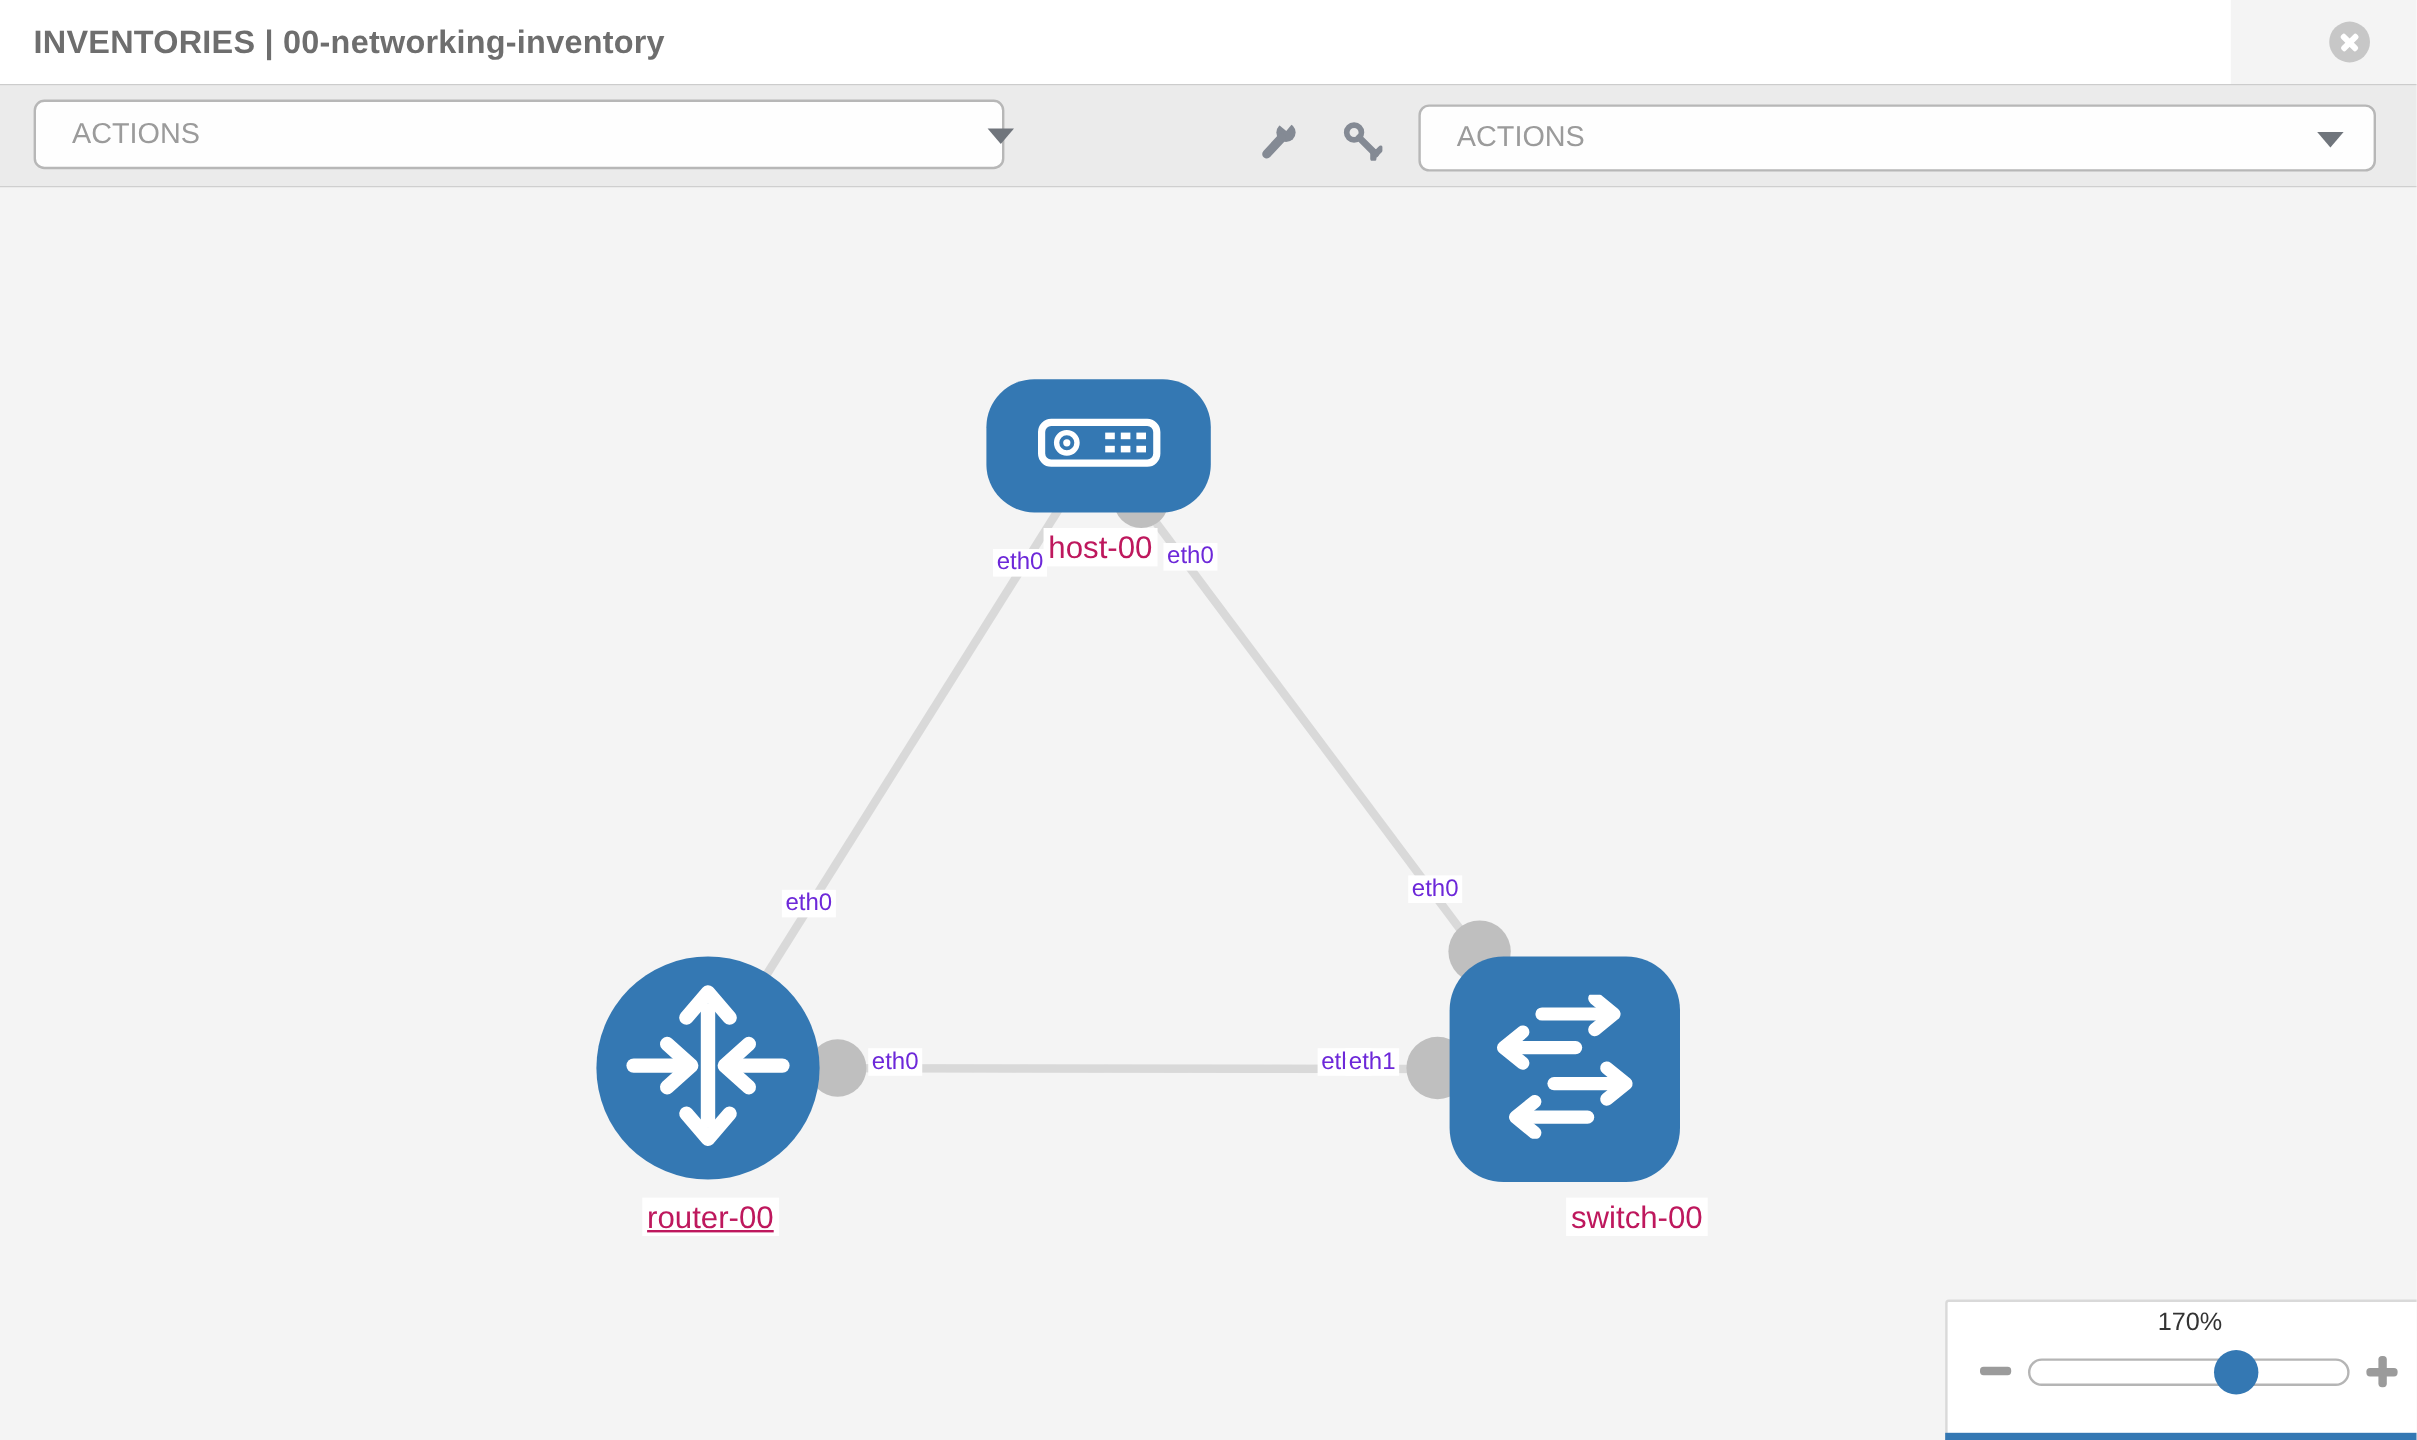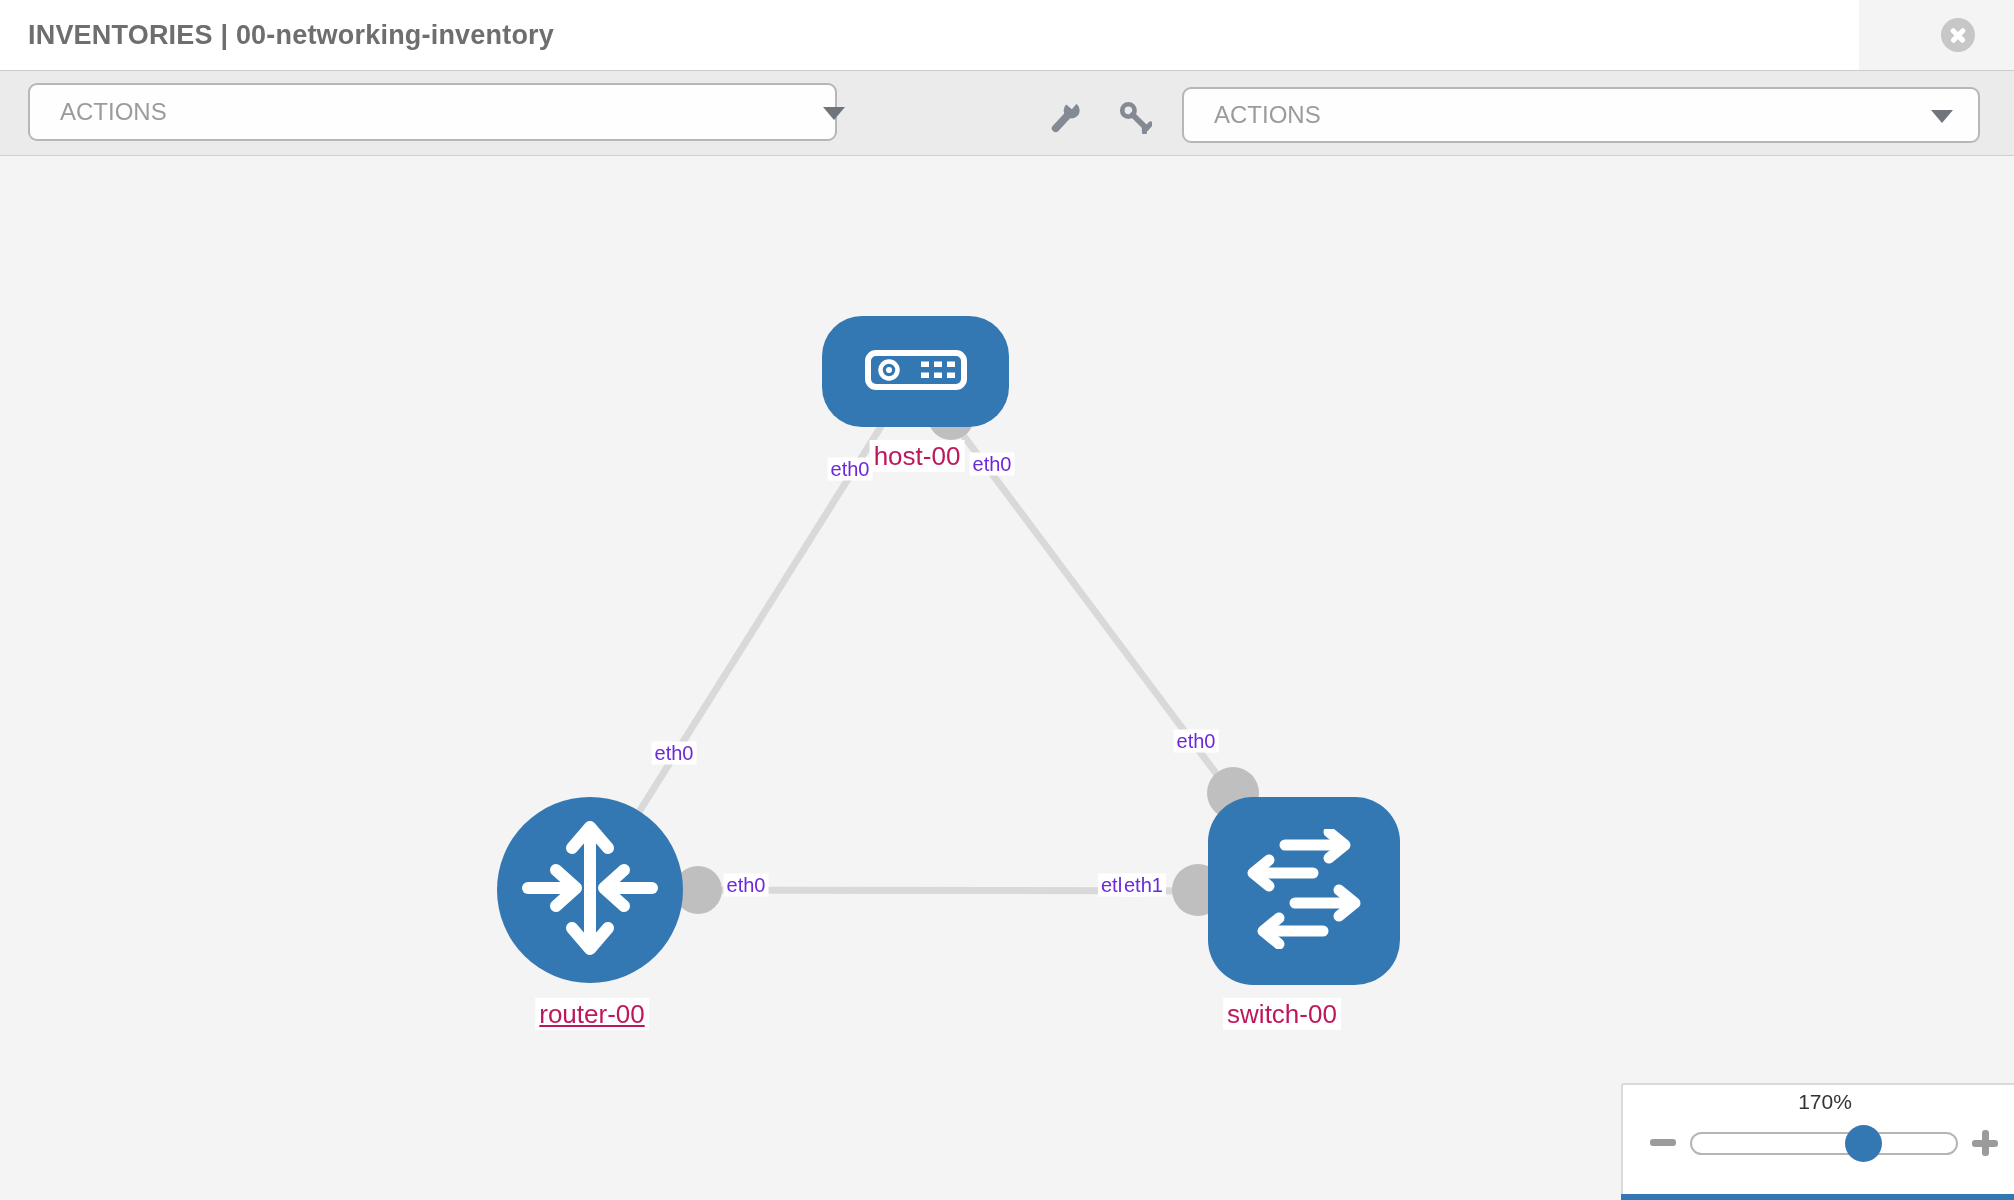--- a/index.html
+++ b/index.html
@@ -100,21 +100,21 @@
         <line x1="56" y1="74" x2="106" y2="74"></line>
         <polyline points="100,61 116,74 100,87"></polyline>
         <line x1="84" y1="102" x2="34" y2="102"></line>
         <polyline points="40,89 24,102 40,115"></polyline>
       </svg>
     </span>
   </div>
 
   <span class="abs nlabel" style="left:917px;top:456px;z-index:31;">host-00</span>
   <span class="abs nlabel" style="left:592px;top:1014px;text-decoration:underline;">router-00</span>
-  <span class="abs nlabel" style="left:1282px;top:1014px;">switch-00</span>
+  <span class="abs nlabel" style="left:1364px;top:1014px;">switch-00</span>
 
   <span class="abs iflabel" style="left:850px;top:469px;z-index:29;">eth0</span>
   <span class="abs iflabel" style="left:992px;top:464px;">eth0</span>
   <span class="abs iflabel" style="left:674px;top:753px;">eth0</span>
   <span class="abs iflabel" style="left:1196px;top:741px;">eth0</span>
   <span class="abs iflabel" style="left:746px;top:885px;">eth0</span>
   <span class="abs iflabel anchorleft" style="left:1098px;top:885px;z-index:31;">eth0</span>
   <span class="abs iflabel anchorleft" style="left:1121px;top:885px;z-index:32;">eth1</span>
 
   <div class="abs zoom-panel"></div>

